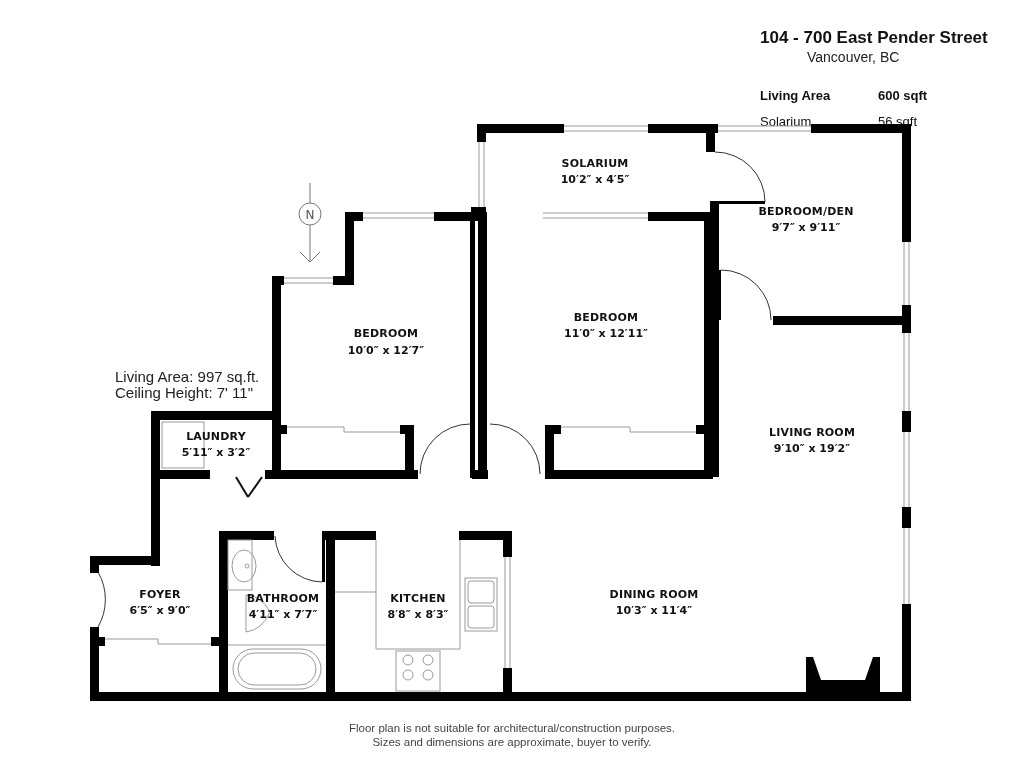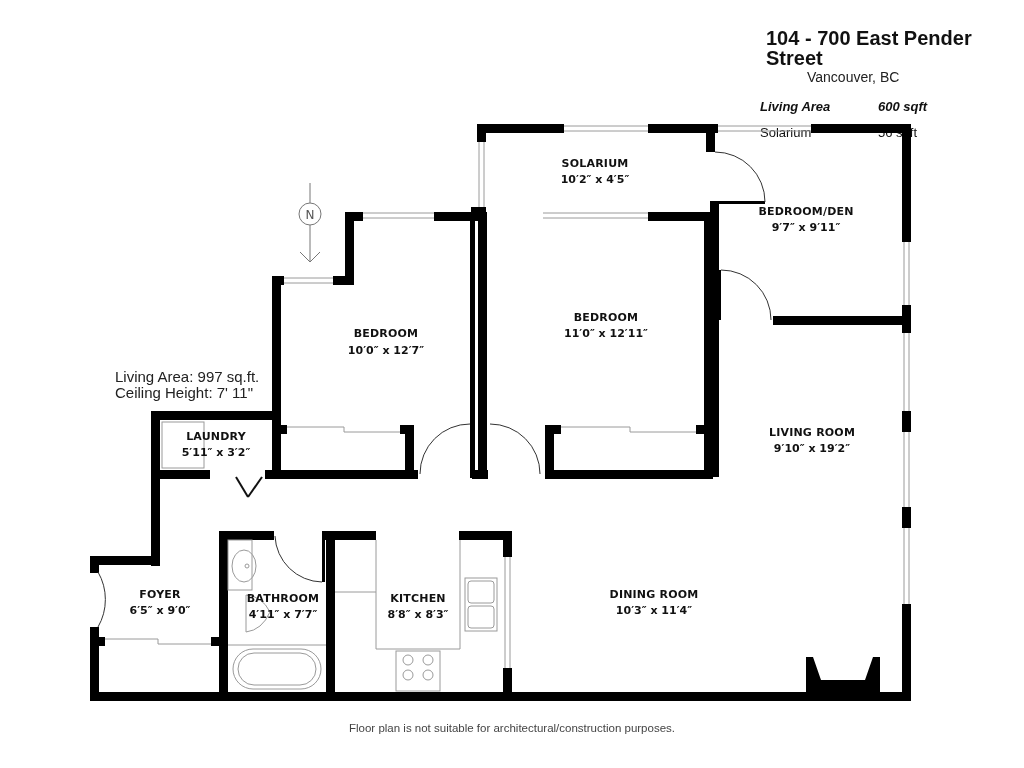--- a/index.html
+++ b/index.html
@@ -1,36 +1,36 @@
 <!DOCTYPE html>
 <html><head>
 <meta charset="utf-8">
 <style>
   html, body { margin:0; padding:0; background:#ffffff; }
   body { width:1024px; height:768px; position:relative; overflow:hidden; font-family:"Liberation Sans", sans-serif; }
   .header { position:absolute; left:760px; top:28px; width:260px; color:#111; }
-  .header .address { font-size:20px; font-weight:bold; line-height:20px;margin-left:6px; }
+  .header .address { font-size:17px; font-weight:bold; line-height:20px; }
   .header .city { font-size:14px; line-height:18px; color:#222;margin-left:47px; }
   .header .row { position:relative; height:26px; font-size:13px; line-height:26px; color:#111; }
   .header .row .k { position:absolute; left:0; }
   .header .row .v { position:absolute; left:118px; }
   .header .row.bold { font-weight:bold; }
   .note { position:absolute; left:115px; top:369px; font-size:15px; line-height:16px; color:#222; }
   .footer { position:absolute; left:0; width:1024px; top:721px; text-align:center; font-size:11.5px; line-height:14px; color:#444; }
   svg.plan { position:absolute; left:0; top:0; }
   .lbl { font-family:"DejaVu Sans", sans-serif; font-weight:bold; font-size:11px; fill:#111; letter-spacing:0.2px; }
   .dim { font-family:"DejaVu Sans", sans-serif; font-weight:bold; font-size:11px; fill:#111; }
 </style>
 </head>
 <body>
 
 <div class="header">
   <div class="address">104 - 700 East Pender Street</div>
   <div class="city">Vancouver, BC</div>
-  <div class="row bold" style="margin-top:8px;font-style:italic;">
+  <div class="row bold" style="margin-top:17px;">
     <span class="k">Living Area</span>
     <span class="v">600 sqft</span>
   </div>
   <div class="row">
     <span class="k">Solarium</span>
     <span class="v">56 sqft</span>
   </div>
 </div>
 
 <div class="note">
@@ -221,13 +221,14 @@
     </g>
     <g>
       <text class="lbl" x="654" y="598" text-anchor="middle">DINING ROOM</text>
       <text class="dim" x="654" y="614" text-anchor="middle">10′3″ x 11′4″</text>
     </g>
   </g>
 </svg>
 
 <div class="footer">
   <div>Floor plan is not suitable for architectural/construction purposes.</div>
+  <div>Sizes and dimensions are approximate, buyer to verify.</div>
 </div>
 
 </body></html>

